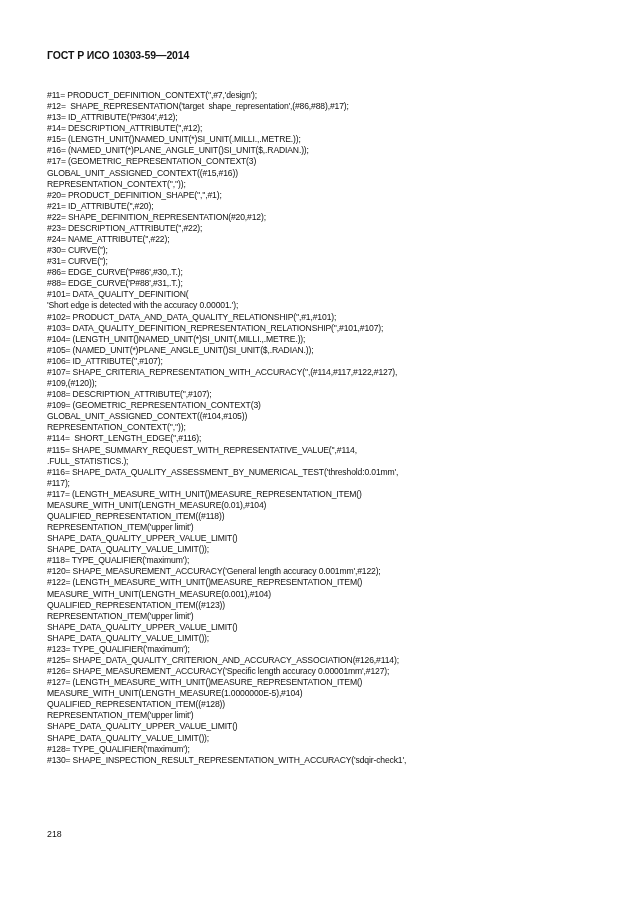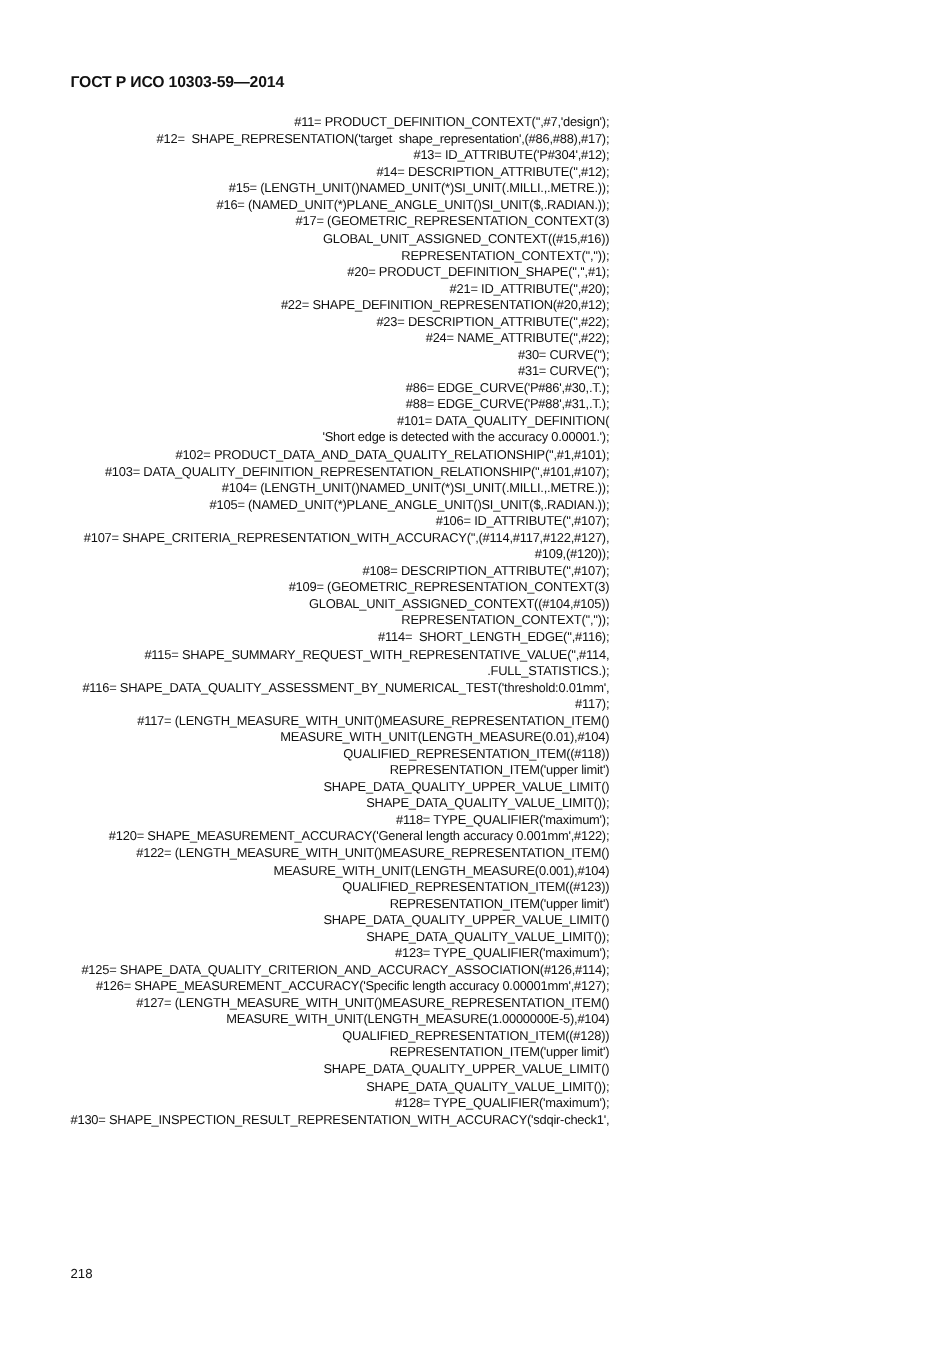--- a/index.html
+++ b/index.html
@@ -1,21 +1,21 @@
 <!DOCTYPE html>
 <html><head>
 <meta charset="utf-8">
 <style>
   html, body { margin: 0; padding: 0; background: #ffffff; }
   body { width: 630px; height: 913px; position: relative; overflow: hidden;
          font-family: "Liberation Sans", sans-serif; color: #111; }
   .header { position: absolute; left: 47px; top: 49px; font-size: 10.5px; font-weight: bold; letter-spacing: -0.1px; }
-  .code { position: absolute; left: 47px; top: 76px; font-size: 8.6px; line-height: 11.09px; letter-spacing: -0.15px; white-space: pre; text-align: right; }
+  .code { position: absolute; left: 47px; top: 90px; font-size: 8.6px; line-height: 11.09px; letter-spacing: -0.15px; white-space: pre; }
   .code .line { display: block; height: 11.09px; }
-  .page-num { position: absolute; left: 47px; top: 829px; font-size: 8.8px; margin-top: 15px; }
+  .page-num { position: absolute; left: 47px; top: 829px; font-size: 8.8px; }
 </style>
 </head>
 <body>
 
 <div class="header">ГОСТ Р ИСО 10303-59—2014</div>
 
 <div class="code" id="code-block"><span class="line">#11= PRODUCT_DEFINITION_CONTEXT('',#7,'design');</span><span class="line">#12=  SHAPE_REPRESENTATION('target  shape_representation',(#86,#88),#17);</span><span class="line">#13= ID_ATTRIBUTE('P#304',#12);</span><span class="line">#14= DESCRIPTION_ATTRIBUTE('',#12);</span><span class="line">#15= (LENGTH_UNIT()NAMED_UNIT(*)SI_UNIT(.MILLI.,.METRE.));</span><span class="line">#16= (NAMED_UNIT(*)PLANE_ANGLE_UNIT()SI_UNIT($,.RADIAN.));</span><span class="line">#17= (GEOMETRIC_REPRESENTATION_CONTEXT(3)</span><span class="line">GLOBAL_UNIT_ASSIGNED_CONTEXT((#15,#16))</span><span class="line">REPRESENTATION_CONTEXT('',''));</span><span class="line">#20= PRODUCT_DEFINITION_SHAPE('','',#1);</span><span class="line">#21= ID_ATTRIBUTE('',#20);</span><span class="line">#22= SHAPE_DEFINITION_REPRESENTATION(#20,#12);</span><span class="line">#23= DESCRIPTION_ATTRIBUTE('',#22);</span><span class="line">#24= NAME_ATTRIBUTE('',#22);</span><span class="line">#30= CURVE('');</span><span class="line">#31= CURVE('');</span><span class="line">#86= EDGE_CURVE('P#86',#30,.T.);</span><span class="line">#88= EDGE_CURVE('P#88',#31,.T.);</span><span class="line">#101= DATA_QUALITY_DEFINITION(</span><span class="line">'Short edge is detected with the accuracy 0.00001.');</span><span class="line">#102= PRODUCT_DATA_AND_DATA_QUALITY_RELATIONSHIP('',#1,#101);</span><span class="line">#103= DATA_QUALITY_DEFINITION_REPRESENTATION_RELATIONSHIP('',#101,#107);</span><span class="line">#104= (LENGTH_UNIT()NAMED_UNIT(*)SI_UNIT(.MILLI.,.METRE.));</span><span class="line">#105= (NAMED_UNIT(*)PLANE_ANGLE_UNIT()SI_UNIT($,.RADIAN.));</span><span class="line">#106= ID_ATTRIBUTE('',#107);</span><span class="line">#107= SHAPE_CRITERIA_REPRESENTATION_WITH_ACCURACY('',(#114,#117,#122,#127),</span><span class="line">#109,(#120));</span><span class="line">#108= DESCRIPTION_ATTRIBUTE('',#107);</span><span class="line">#109= (GEOMETRIC_REPRESENTATION_CONTEXT(3)</span><span class="line">GLOBAL_UNIT_ASSIGNED_CONTEXT((#104,#105))</span><span class="line">REPRESENTATION_CONTEXT('',''));</span><span class="line">#114=  SHORT_LENGTH_EDGE('',#116);</span><span class="line">#115= SHAPE_SUMMARY_REQUEST_WITH_REPRESENTATIVE_VALUE('',#114,</span><span class="line">.FULL_STATISTICS.);</span><span class="line">#116= SHAPE_DATA_QUALITY_ASSESSMENT_BY_NUMERICAL_TEST('threshold:0.01mm',</span><span class="line">#117);</span><span class="line">#117= (LENGTH_MEASURE_WITH_UNIT()MEASURE_REPRESENTATION_ITEM()</span><span class="line">MEASURE_WITH_UNIT(LENGTH_MEASURE(0.01),#104)</span><span class="line">QUALIFIED_REPRESENTATION_ITEM((#118))</span><span class="line">REPRESENTATION_ITEM('upper limit')</span><span class="line">SHAPE_DATA_QUALITY_UPPER_VALUE_LIMIT()</span><span class="line">SHAPE_DATA_QUALITY_VALUE_LIMIT());</span><span class="line">#118= TYPE_QUALIFIER('maximum');</span><span class="line">#120= SHAPE_MEASUREMENT_ACCURACY('General length accuracy 0.001mm',#122);</span><span class="line">#122= (LENGTH_MEASURE_WITH_UNIT()MEASURE_REPRESENTATION_ITEM()</span><span class="line">MEASURE_WITH_UNIT(LENGTH_MEASURE(0.001),#104)</span><span class="line">QUALIFIED_REPRESENTATION_ITEM((#123))</span><span class="line">REPRESENTATION_ITEM('upper limit')</span><span class="line">SHAPE_DATA_QUALITY_UPPER_VALUE_LIMIT()</span><span class="line">SHAPE_DATA_QUALITY_VALUE_LIMIT());</span><span class="line">#123= TYPE_QUALIFIER('maximum');</span><span class="line">#125= SHAPE_DATA_QUALITY_CRITERION_AND_ACCURACY_ASSOCIATION(#126,#114);</span><span class="line">#126= SHAPE_MEASUREMENT_ACCURACY('Specific length accuracy 0.00001mm',#127);</span><span class="line">#127= (LENGTH_MEASURE_WITH_UNIT()MEASURE_REPRESENTATION_ITEM()</span><span class="line">MEASURE_WITH_UNIT(LENGTH_MEASURE(1.0000000E-5),#104)</span><span class="line">QUALIFIED_REPRESENTATION_ITEM((#128))</span><span class="line">REPRESENTATION_ITEM('upper limit')</span><span class="line">SHAPE_DATA_QUALITY_UPPER_VALUE_LIMIT()</span><span class="line">SHAPE_DATA_QUALITY_VALUE_LIMIT());</span><span class="line">#128= TYPE_QUALIFIER('maximum');</span><span class="line">#130= SHAPE_INSPECTION_RESULT_REPRESENTATION_WITH_ACCURACY('sdqir-check1',</span></div>
 
 <div class="page-num">218</div>
 

